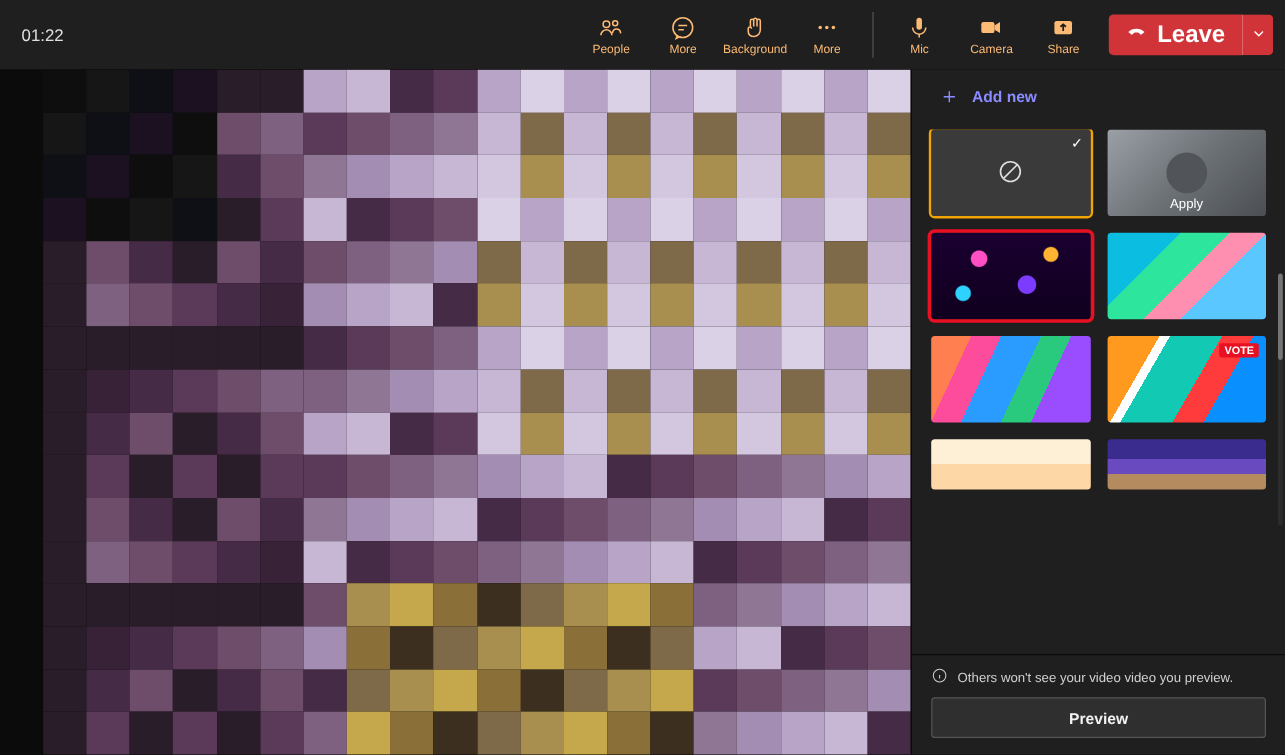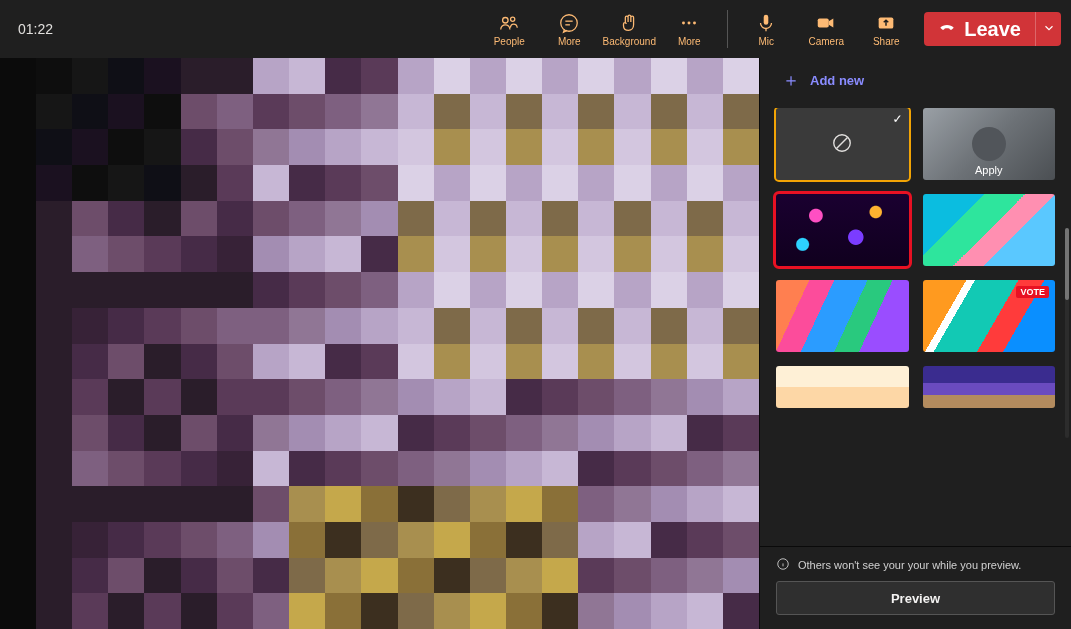--- a/index.html
+++ b/index.html
@@ -535,21 +535,21 @@
       </div>
 
       <div class="note">
         <span>
           <svg viewBox="0 0 24 24">
               <circle cx="12" cy="12" r="9"></circle>
               <line x1="12" y1="8" x2="12" y2="8"></line>
               <line x1="12" y1="11" x2="12" y2="16"></line>
             </svg>
         </span>
-        <span>Others won't see your your while you preview.</span>
+        <span>Others won't see your video video you preview.</span>
       </div>
       <div class="panel-foot">
         <div class="pbtn preview-btn">Preview</div>
       </div>
 
       <div class="scrolltrack"></div>
       <div class="scrollthumb"></div>
     </div>
   </div>
 </div>

